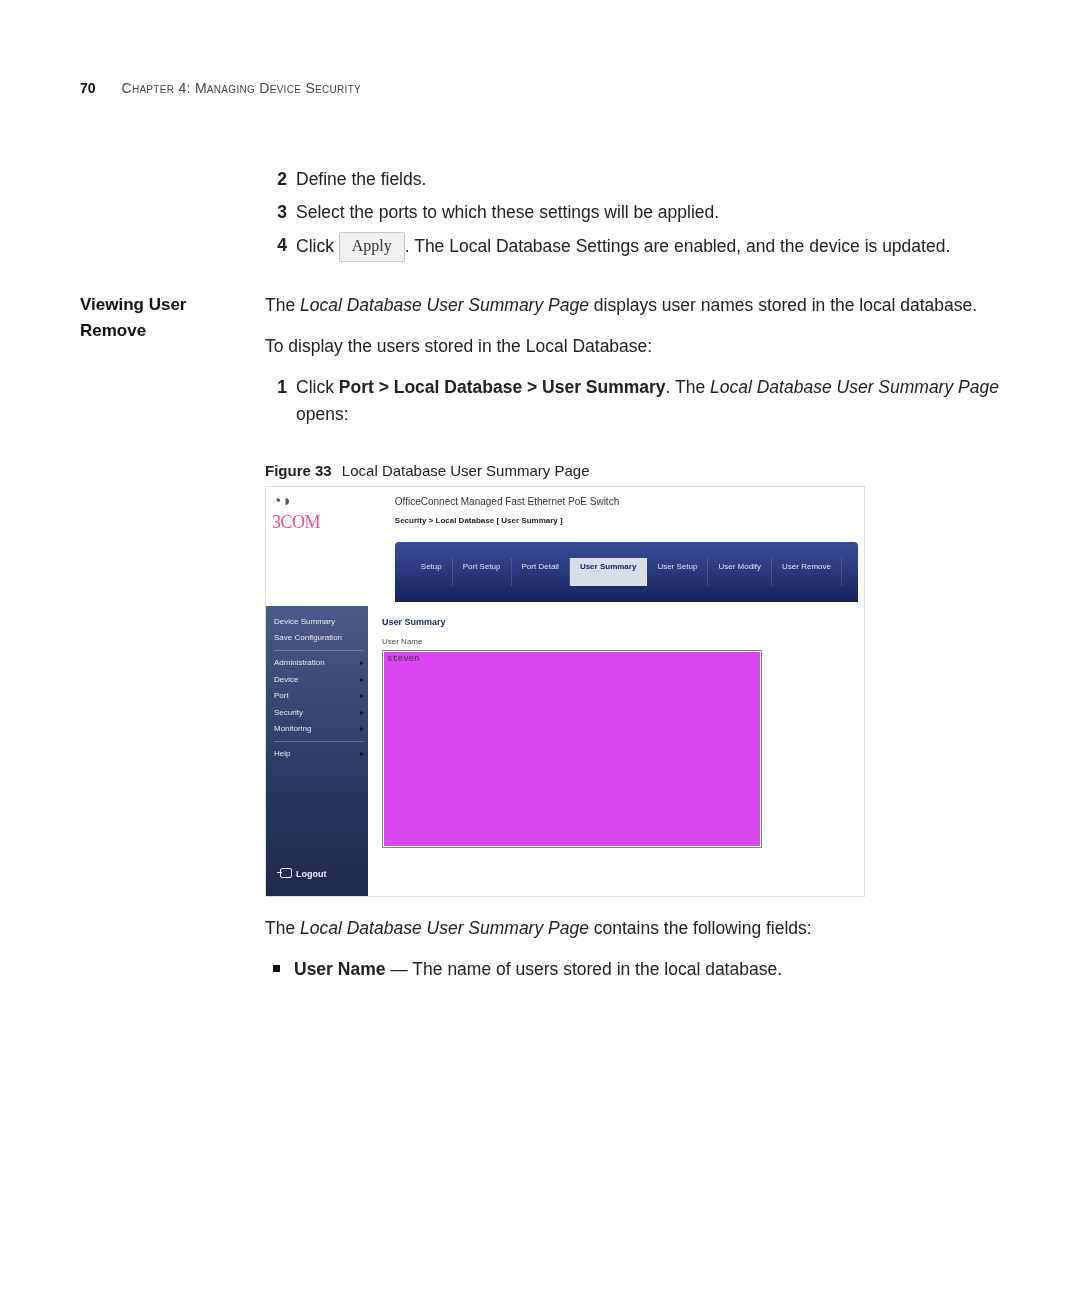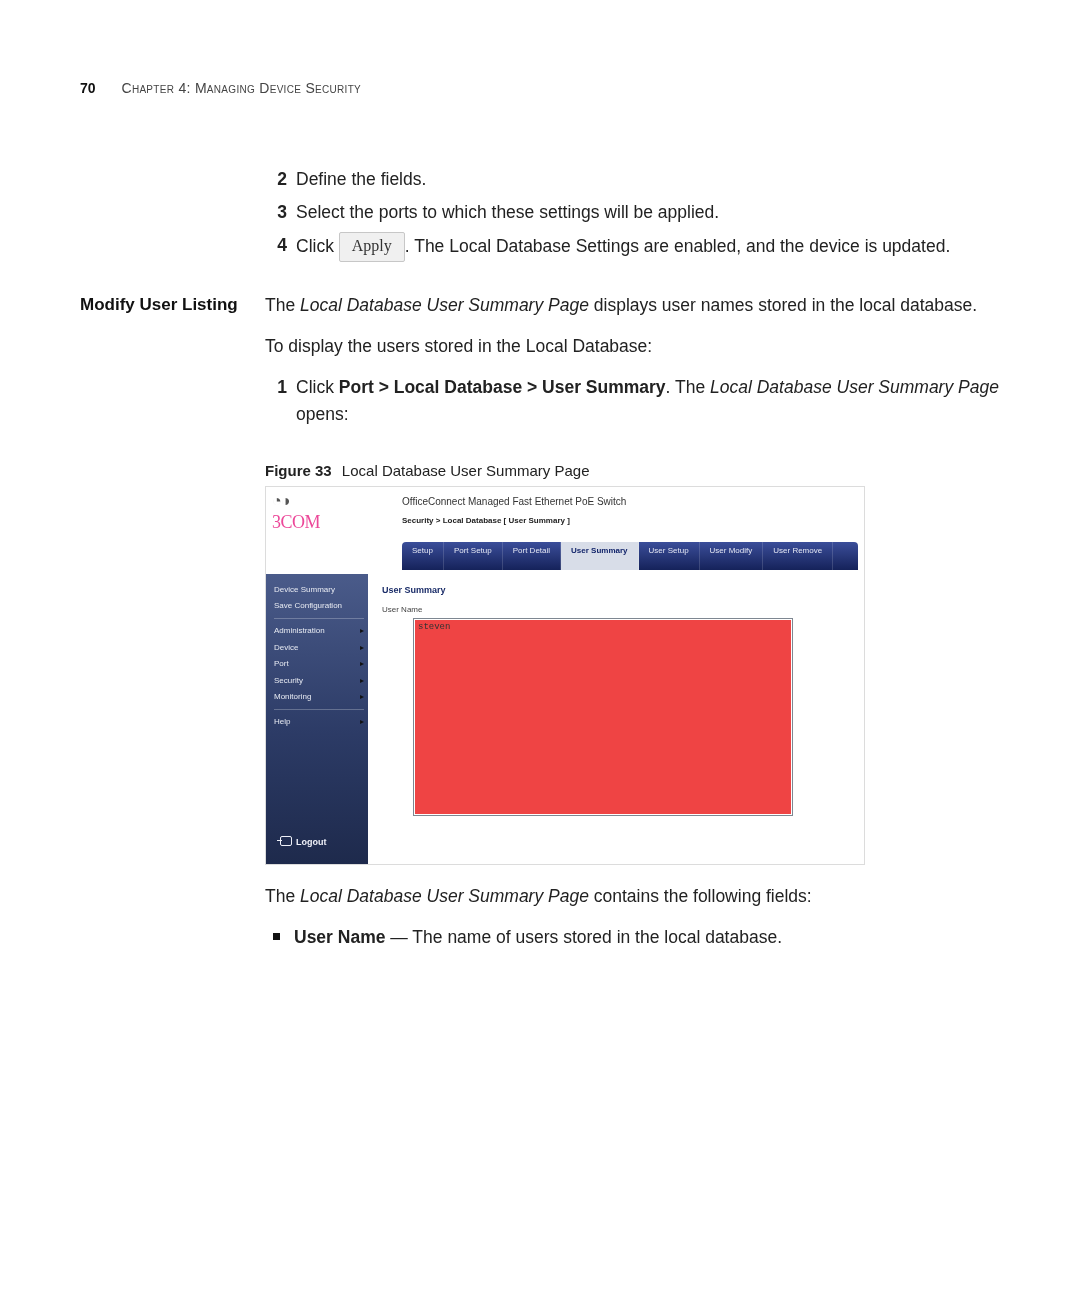--- a/index.html
+++ b/index.html
@@ -132,21 +132,21 @@
   .figure .bc {
     font-size: 8px;
     font-weight: bold;
     color: #222;
     padding-bottom: 14px;
   }
   .figure .tabs {
     display: flex;
     background: #1b2d6b;
     background: linear-gradient(#3b4e9a, #15225a);
-    padding: 0;
+    padding: 16px;
     height: 28px;
     align-items: stretch;
     border-top-left-radius: 4px;
     border-top-right-radius: 4px;
     overflow: hidden;
   }
   .figure .tab {
     font-size: 8px;
     color: #e3e6f3;
     padding: 3px 10px 0 10px;
@@ -224,27 +224,26 @@
   }
   .figure .colhead {
     font-size: 8px;
     color: #444;
     margin-bottom: 2px;
   }
   .figure .listbox {
     width: 370px;
     height: 192px;
     border: 1px solid #7e8791;
-    background: #ef4444;
+    background: #d946ef;
     padding: 2px 4px;
     font-family: "Courier New", monospace;
     font-size: 9px;
     color: #333;
     box-shadow: inset 0 0 0 1px #fff;
-    margin-left: 31px;
   }
 
   .after-fig { margin-top: 18px; }
   ul.bullets {
     list-style: none;
     padding: 0;
     margin: 6px 0 0 0;
   }
   ul.bullets li {
     display: flex;
@@ -282,21 +281,21 @@
       <li>
         <span class="num">4</span>
         <span class="txt">
           <span>Click </span><span class="apply-btn"> Apply </span><span>. The Local Database Settings are enabled, and the device is updated.</span>
         </span>
       </li>
     </ol>
   </div>
 
   <div class="section-row">
-    <div class="side-title">Modify User Listing</div>
+    <div class="side-title">Viewing User Remove</div>
     <div class="section-body">
       <p>
         <span>The </span><i class="term">Local Database User Summary Page</i><span> displays user names stored in the local database.</span>
       </p>
       <p>To display the users stored in the Local Database:</p>
 
       <ol class="steps">
         <li>
           <span class="num">1</span>
           <span class="txt">

